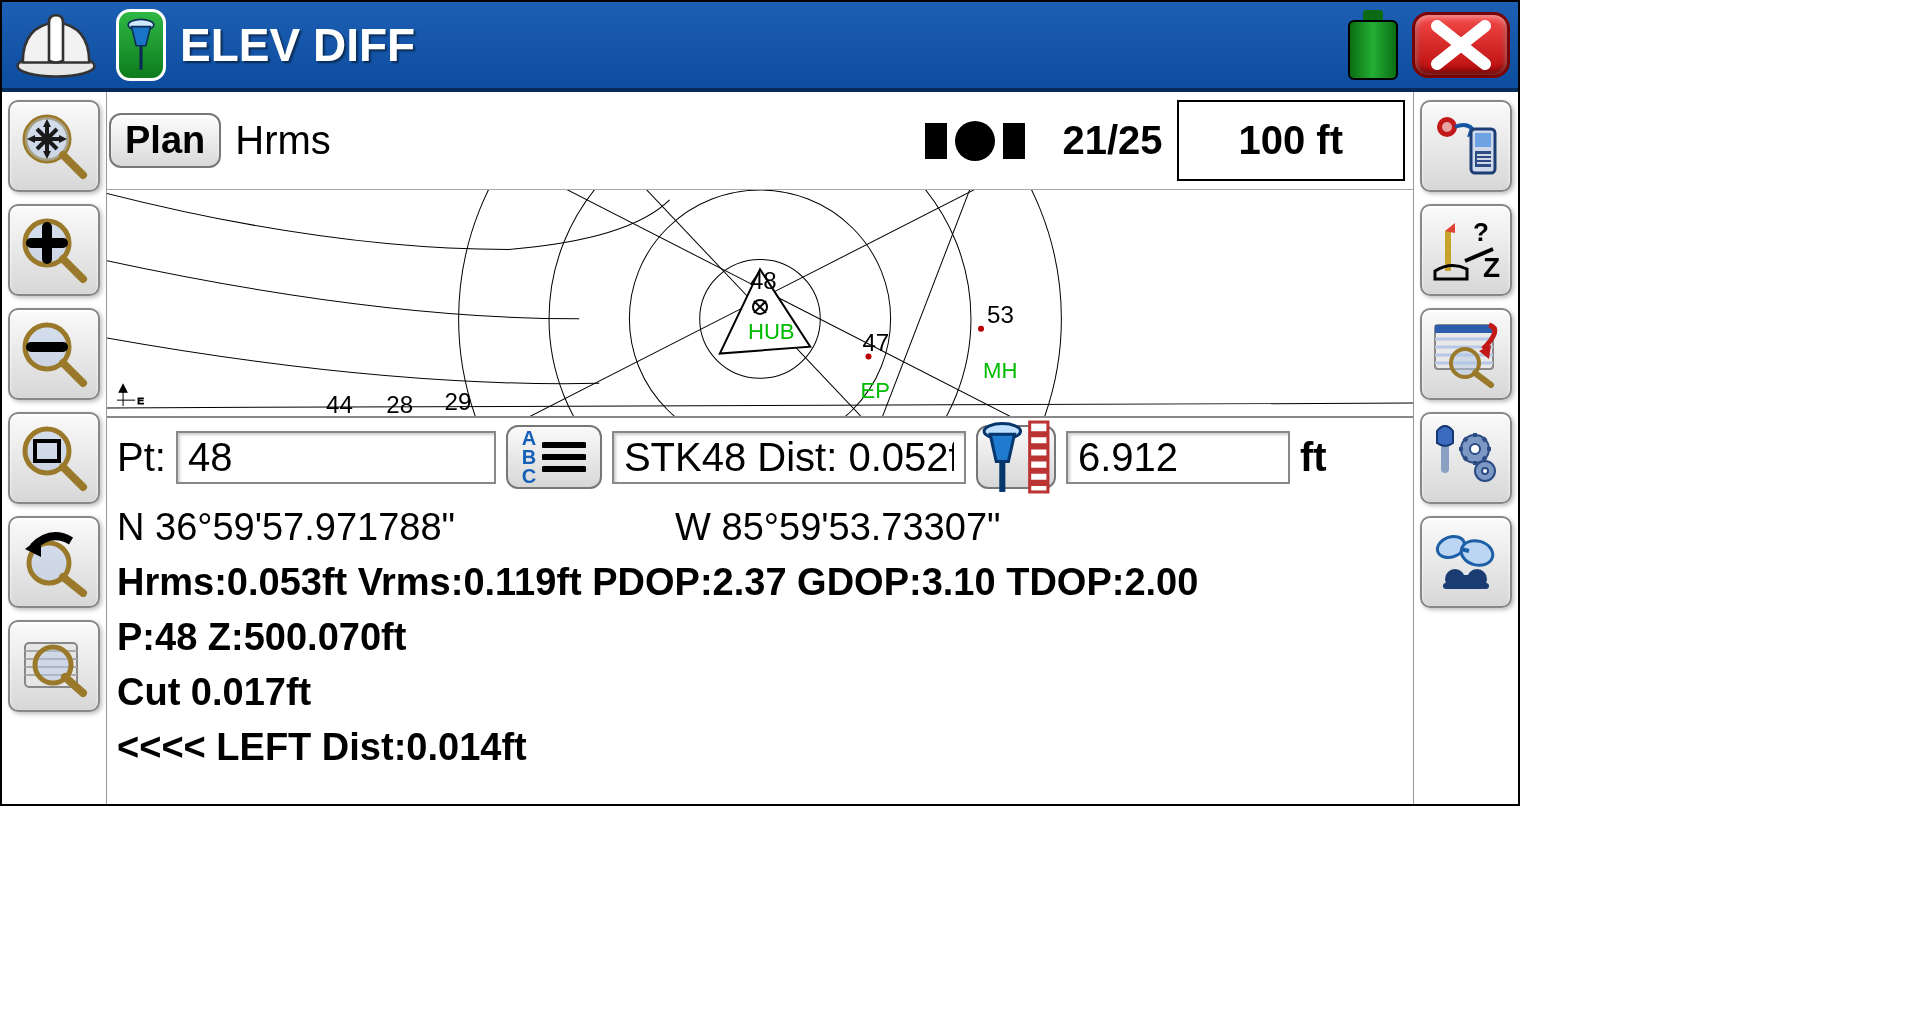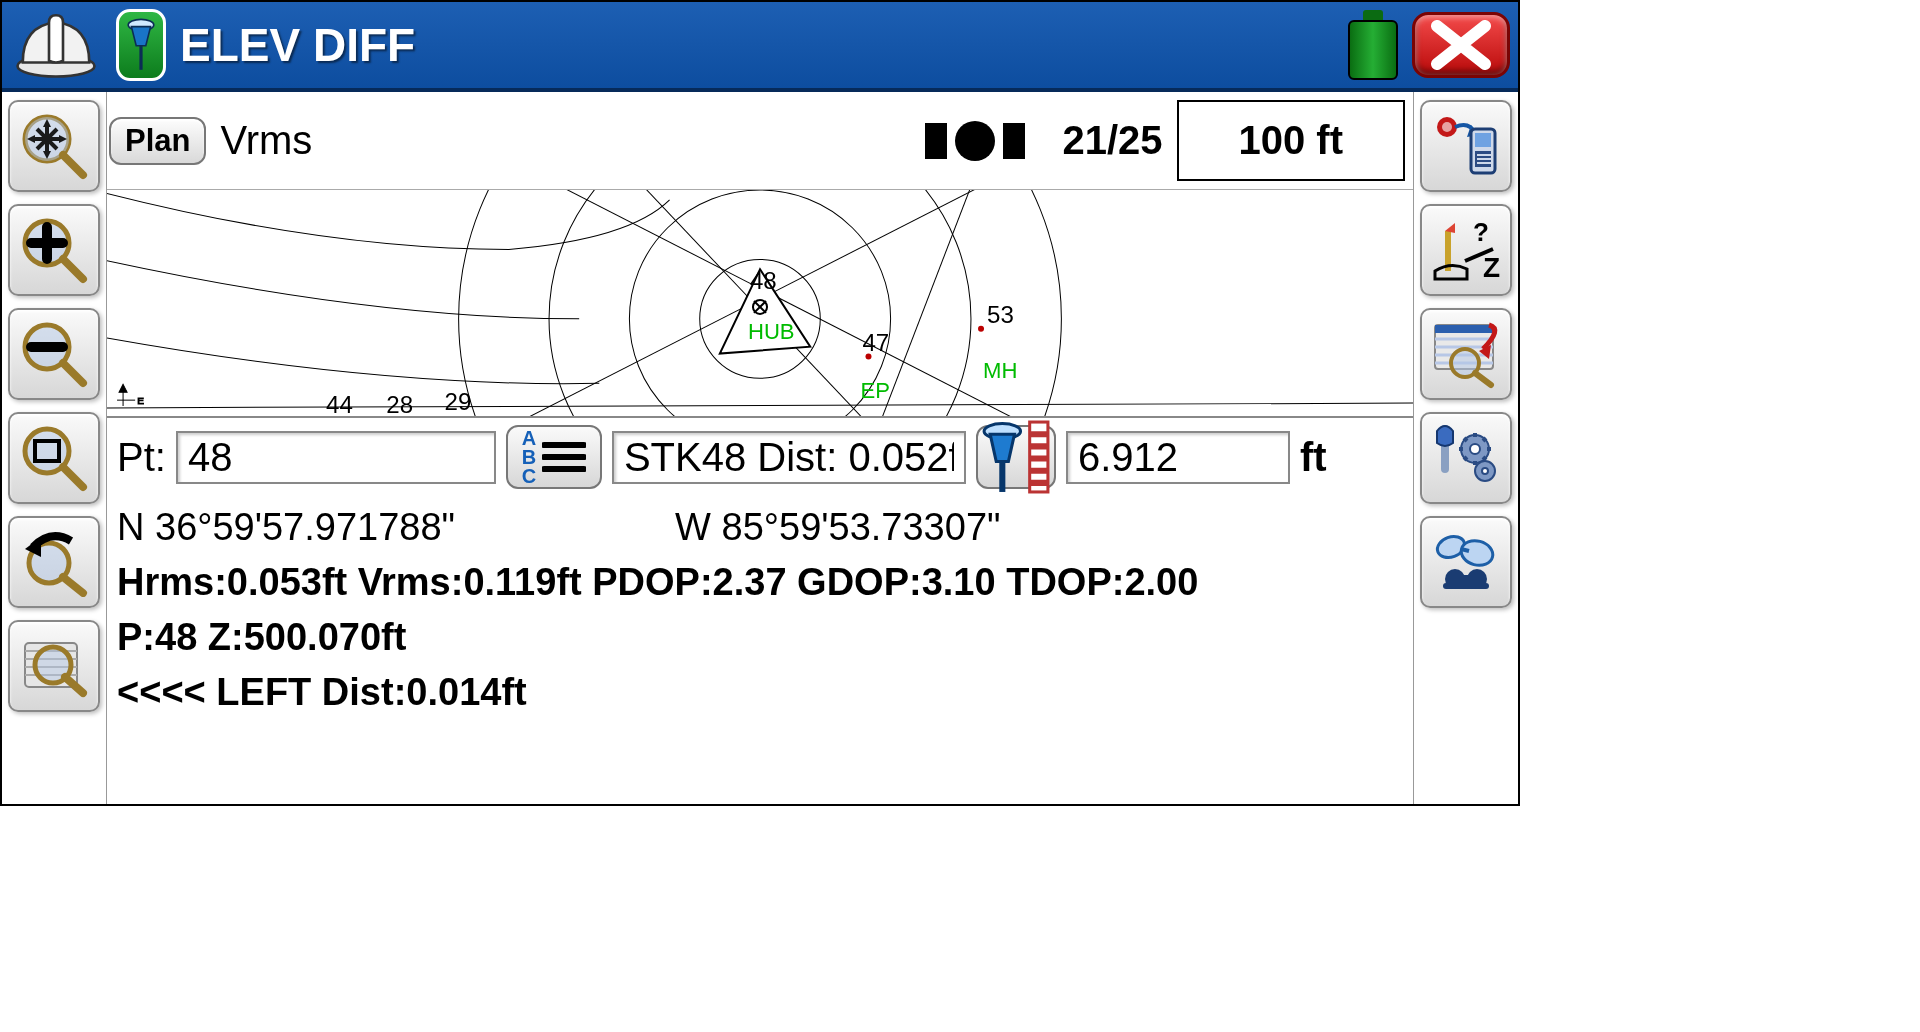--- a/index.html
+++ b/index.html
@@ -59,21 +59,21 @@
   .center{
     flex:1; display:flex; flex-direction:column; border-left:1px solid #999;border-right:1px solid #999;
   }
 
   
   .statusrow{
     height:98px; display:flex; align-items:center; gap:14px; padding:0 8px 0 2px;
     border-bottom:1px solid #aaa;
   }
   .planbtn{
-    padding:4px 14px; font-size:31px; font-weight:700;
+    padding:4px 14px; font-size:38px; font-weight:700;
     border:2px solid #777;border-radius:12px;
     background:linear-gradient(#fdfdfd,#d9d9d9);
     box-shadow:inset 0 2px 2px #fff;
   }
   .fixed{font-size:40px;font-weight:500}
   .sat-icon{display:flex;align-items:center;gap:0}
   .satcount{font-size:40px;font-weight:700;margin-left:23px}
   .scalebox{
     border:2px solid #000; padding:16px 60px; font-size:40px;font-weight:700;
     margin-left:auto;
@@ -195,21 +195,21 @@
         <circle cx="34" cy="34" r="18" fill="rgba(180,200,230,.45)" stroke="#9a7a2a" stroke-width="5"></circle>
         <path d="M46 46 L64 62" stroke="#9a7a2a" stroke-width="8" stroke-linecap="round"></path>
       </svg>
     </div>
   </div>
 
   <div class="center">
 
     <div class="statusrow">
       <button class="planbtn">Plan</button>
-      <span class="fixed">Vrms</span>
+      <span class="fixed">Hrms</span>
       <div style="flex:1"></div>
       <div class="sat-icon">
         <svg width="100" height="44" viewBox="0 0 100 44">
           <rect x="0" y="4" width="22" height="36" fill="#000"></rect>
           <circle cx="50" cy="22" r="20" fill="#000"></circle>
           <rect x="78" y="4" width="22" height="36" fill="#000"></rect>
         </svg>
       </div>
       <span class="satcount">21/25</span>
       <div class="scalebox">100 ft</div>
@@ -282,20 +282,21 @@
       <span class="lbl" style="font-weight:700">ft</span>
     </div>
 
     <div class="info">
       <div class="row coords">
         <span>N 36°59'57.971788"</span>
         <span>W 85°59'53.73307"</span>
       </div>
       <div class="row bold">Hrms:0.053ft Vrms:0.119ft PDOP:2.37 GDOP:3.10 TDOP:2.00</div>
       <div class="row bold">P:48 Z:500.070ft</div>
+      <div class="row bold">Cut 0.017ft</div>
       <div class="row bold">&lt;&lt;&lt;&lt; LEFT Dist:0.014ft</div>
     </div>
 
   </div>
 
   <div class="sidecol">
     <div class="sidebtn">
       <svg viewBox="0 0 70 70">
         <circle cx="16" cy="16" r="10" fill="#c31818"></circle>
         <circle cx="16" cy="16" r="5" fill="#fff" opacity=".6"></circle>

